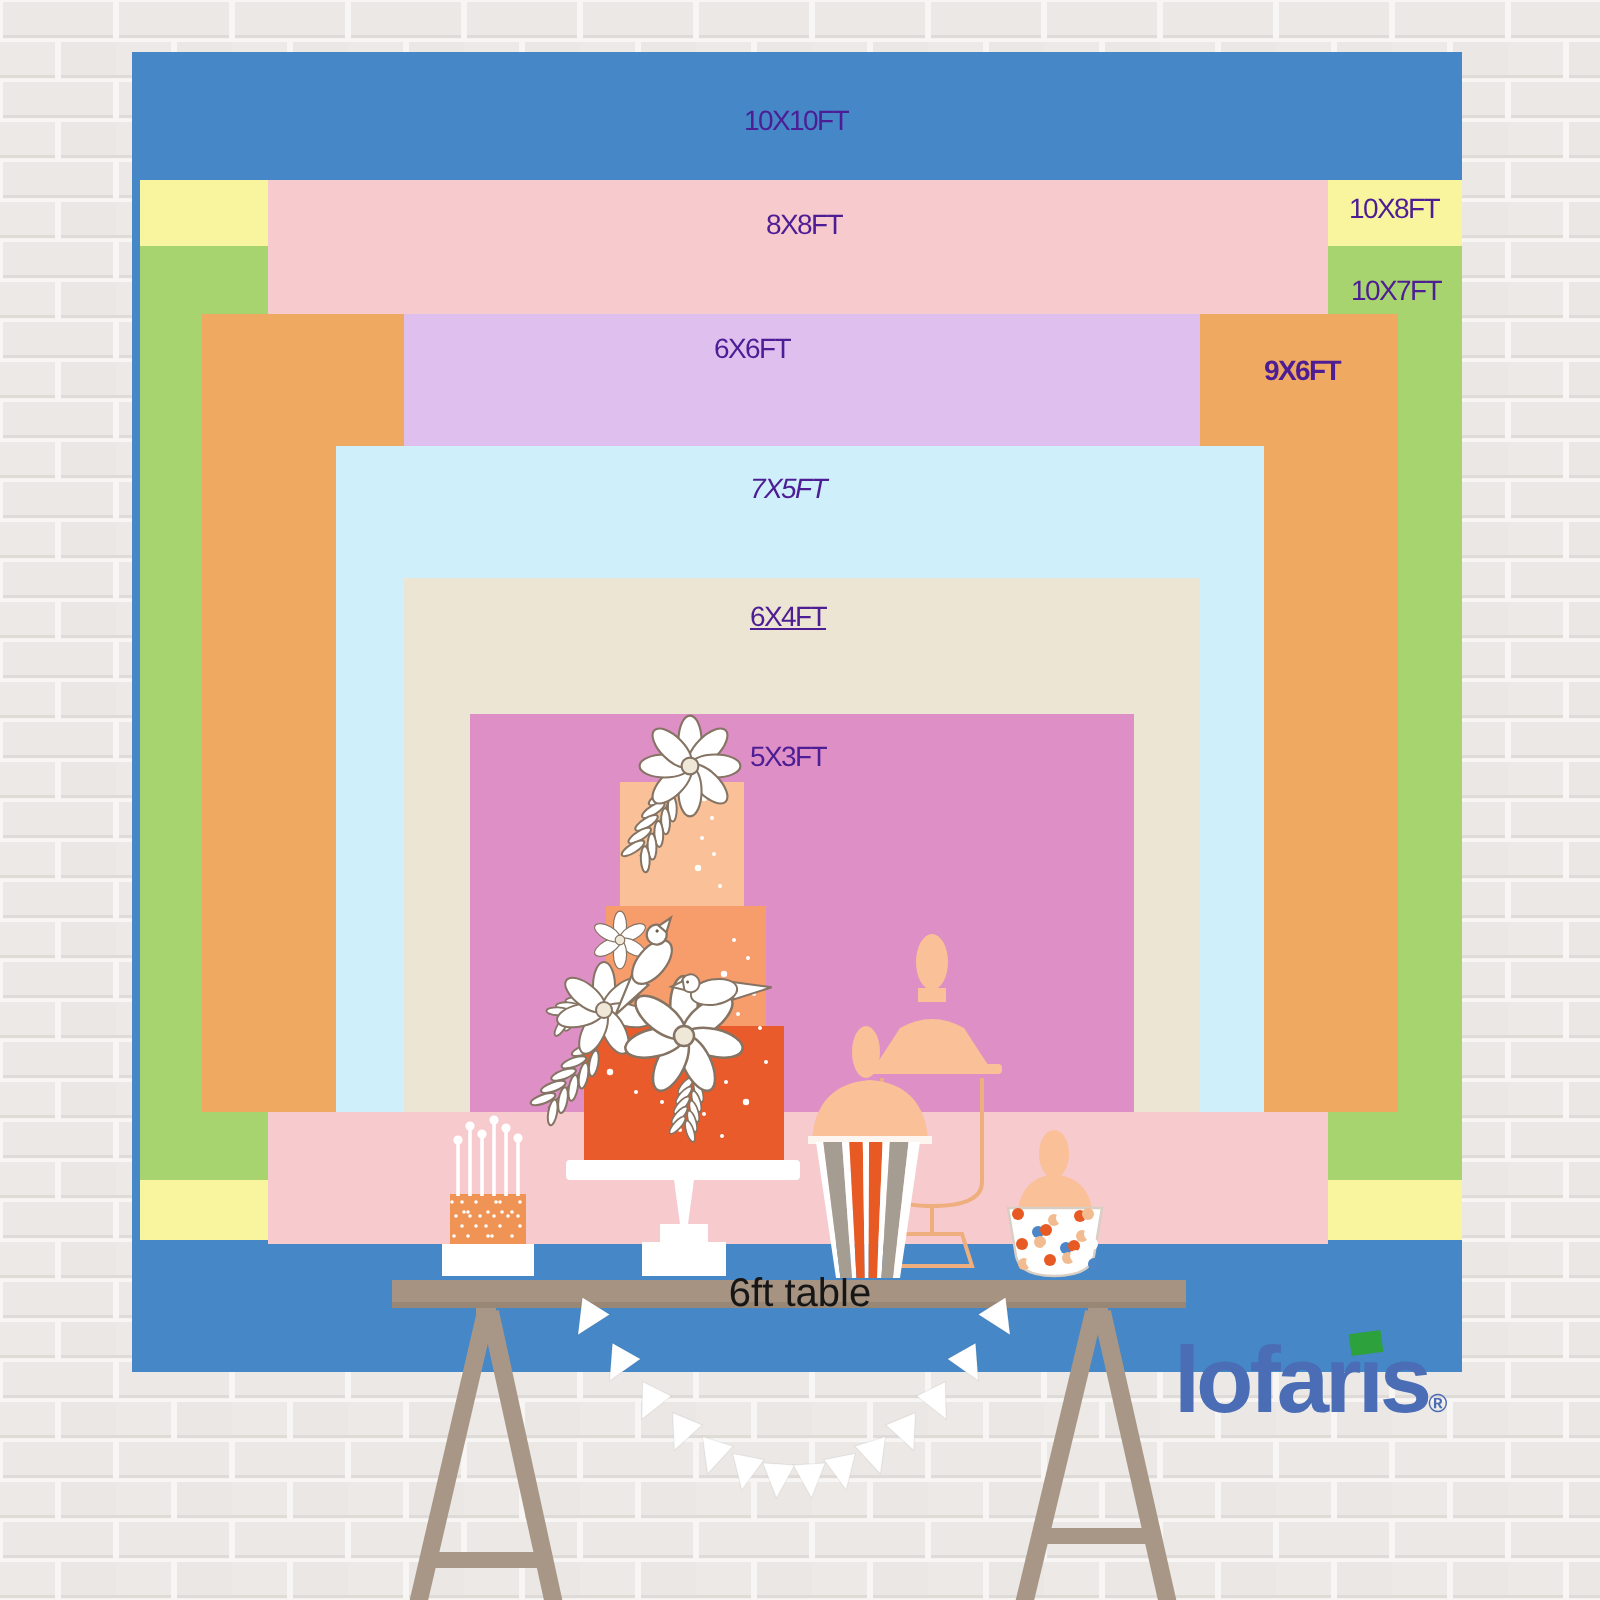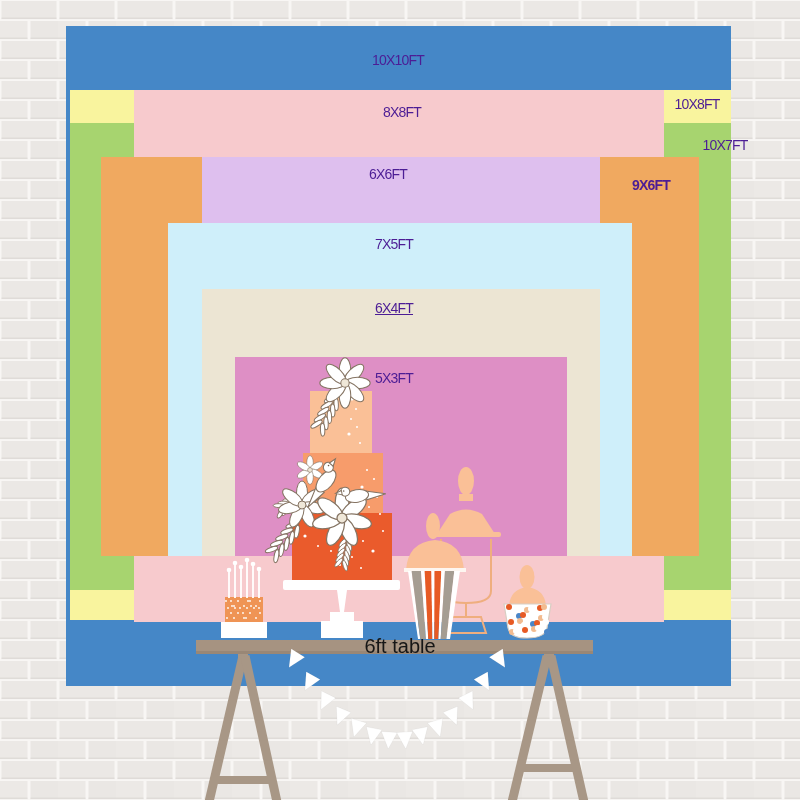--- a/index.html
+++ b/index.html
@@ -341,22 +341,25 @@
           <circle cx="534" cy="629" r="3" fill="#f2bb90"></circle>
           <circle cx="538" cy="628" r="3" fill="#ffffff"></circle>
           <circle cx="547" cy="632" r="3" fill="#4a86c8"></circle>
         </g>
     </g>
   </svg>
 
   <div id="size-labels">
       <span class="size-label" style="left: 398px; top: 60px;">10X10FT</span>
       <span class="size-label" style="left: 697px; top: 104px;">10X8FT</span>
-      <span class="size-label" style="left: 698px; top: 145px; margin-left: 27px;">10X7FT</span>
+      <span class="size-label" style="left: 698px; top: 145px;">10X7FT</span>
       <span class="size-label" style="left: 402px; top: 112px;">8X8FT</span>
       <span class="size-label" style="left: 651px; top: 185px; font-weight: bold;">9X6FT</span>
-      <span class="size-label" style="left: 388px; top: 174px;">6X6FT</span>
-      <span class="size-label" style="left: 394px; top: 244px;">7X5FT</span>
+      <span class="size-label" style="left: 376px; top: 174px;">6X6FT</span>
+      <span class="size-label" style="left: 394px; top: 244px; font-style: italic;">7X5FT</span>
       <span class="size-label" style="left: 394px; top: 308px; text-decoration: underline;">6X4FT</span>
       <span class="size-label" style="left: 394px; top: 378px;">5X3FT</span>
     </div>
 
+  <div class="logo">
+    <span>lofar</span><span class="i-wrap"><span>ı</span><span class="i-dot"></span></span><span>s</span><span class="reg">®</span>
+  </div>
 </div>
 
 </body></html>

